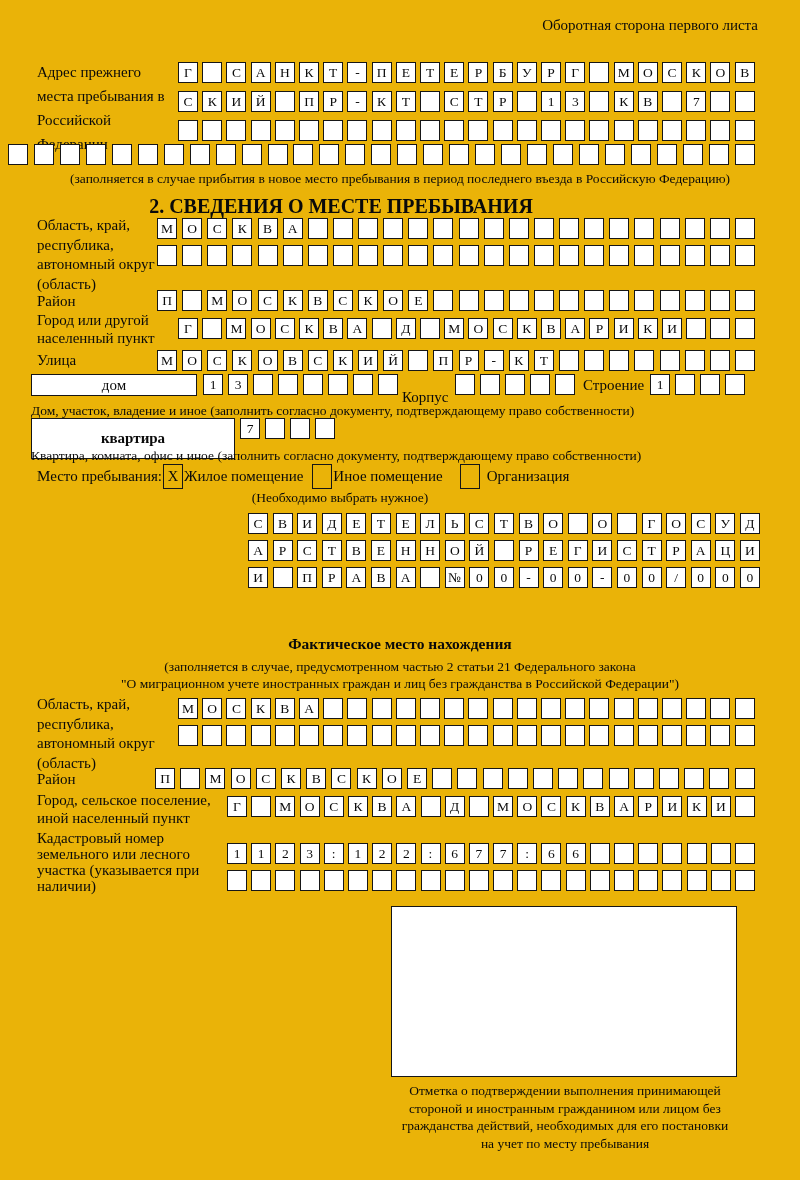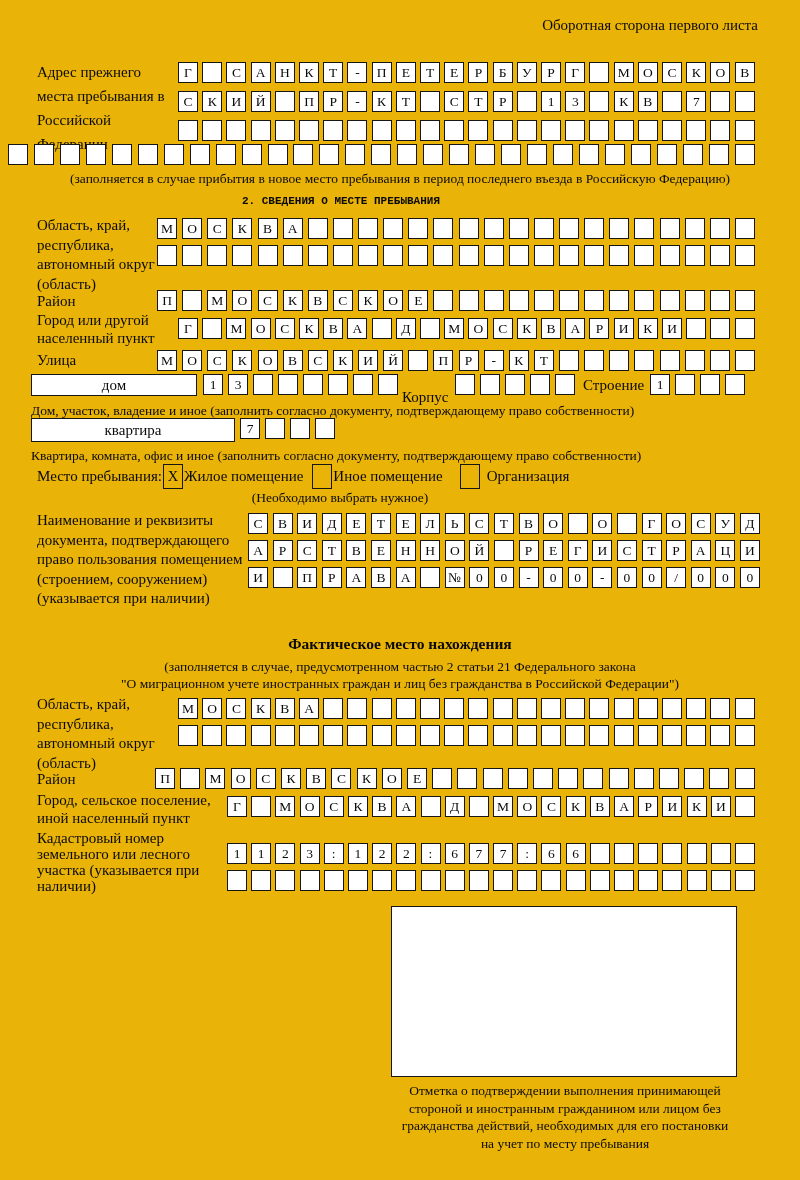--- a/index.html
+++ b/index.html
@@ -133,21 +133,21 @@
       <span class="cell"></span>
       <span class="cell"></span>
       <span class="cell"></span>
       <span class="cell"></span>
       <span class="cell"></span>
       <span class="cell"></span>
       <span class="cell"></span>
     </div>
   <div class="abs note center" style="left:0;top:170px;width:800px;">(заполняется в случае прибытия в новое место пребывания в период последнего въезда в Российскую Федерацию)</div>
 
-  <div class="abs bold center" style="left:0;top:195px;width:682px;font-size:11px;font-family:Liberation Mono, monospace;">2. СВЕДЕНИЯ О МЕСТЕ ПРЕБЫВАНИЯ</div>
+  <div class="abs bold center" style="left:0;top:195px;width:682px;font-size:20px;">2. СВЕДЕНИЯ О МЕСТЕ ПРЕБЫВАНИЯ</div>
 
   <div class="abs lbl" style="left:37px;top:216px;width:120px;">Область, край, республика, автономный округ (область)</div>
   <div class="abs cells" style="left:157px;top:218px;width:598px;">
       <span class="cell">М</span>
       <span class="cell">О</span>
       <span class="cell">С</span>
       <span class="cell">К</span>
       <span class="cell">В</span>
       <span class="cell">А</span>
       <span class="cell"></span>
@@ -301,41 +301,40 @@
     </div>
   <div class="abs lbl" style="left:583px;top:376px;">Строение</div>
   <div class="abs cells" style="left:650px;top:374px;width:95px;">
       <span class="cell">1</span>
       <span class="cell"></span>
       <span class="cell"></span>
       <span class="cell"></span>
     </div>
   <div class="abs note" style="left:31px;top:402px;">Дом, участок, владение и иное (заполнить согласно документу, подтверждающему право собственности)</div>
 
-  <div class="abs wbox" style="left:31px;top:418px;width:204px;height:24px;">квартира</div>
+  <div class="abs wbox" style="left:31px;top:418px;width:204px;height:41px;font-weight:bold;">квартира</div>
   <div class="abs cells" style="left:240px;top:418px;width:95px;">
       <span class="cell">7</span>
       <span class="cell"></span>
       <span class="cell"></span>
       <span class="cell"></span>
     </div>
   <div class="abs note" style="left:31px;top:447px;">Квартира, комната, офис и иное (заполнить согласно документу, подтверждающему право собственности)</div>
 
   <div class="abs" style="left:37px;top:464px;display:flex;align-items:center;gap:1px;">
     <span class="lbl">Место пребывания:</span>
     <span class="checkbox">X</span>
     <span class="lbl">Жилое помещение</span>
     <span class="checkbox" style="margin-left:8px;"></span>
     <span class="lbl">Иное помещение</span>
     <span class="checkbox" style="margin-left:16px;"></span>
     <span class="lbl" style="margin-left:6px;">Организация</span>
   </div>
   <div class="abs note center" style="left:140px;top:489px;width:400px;">(Необходимо выбрать нужное)</div>
 
-  <div class="abs lbl" style="left:37px;top:511px;width:212px;">Наименование и реквизиты документа, подтверждающего право пользования помещением (строением, сооружением) (указывается при наличии)</div>
   <div class="abs cells" style="left:248px;top:513px;width:512px;">
       <span class="cell">С</span>
       <span class="cell">В</span>
       <span class="cell">И</span>
       <span class="cell">Д</span>
       <span class="cell">Е</span>
       <span class="cell">Т</span>
       <span class="cell">Е</span>
       <span class="cell">Л</span>
       <span class="cell">Ь</span>

